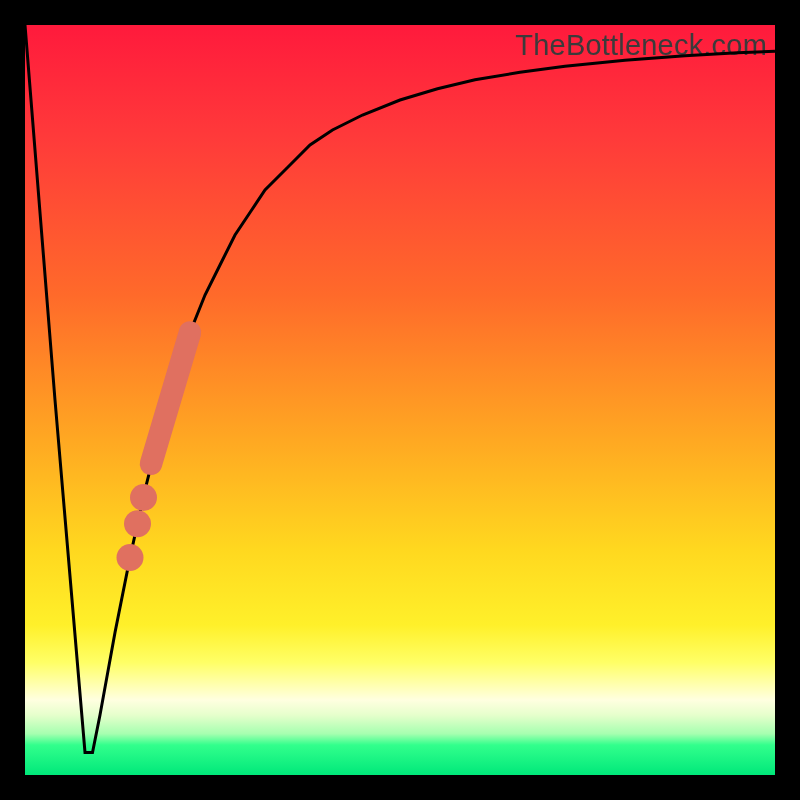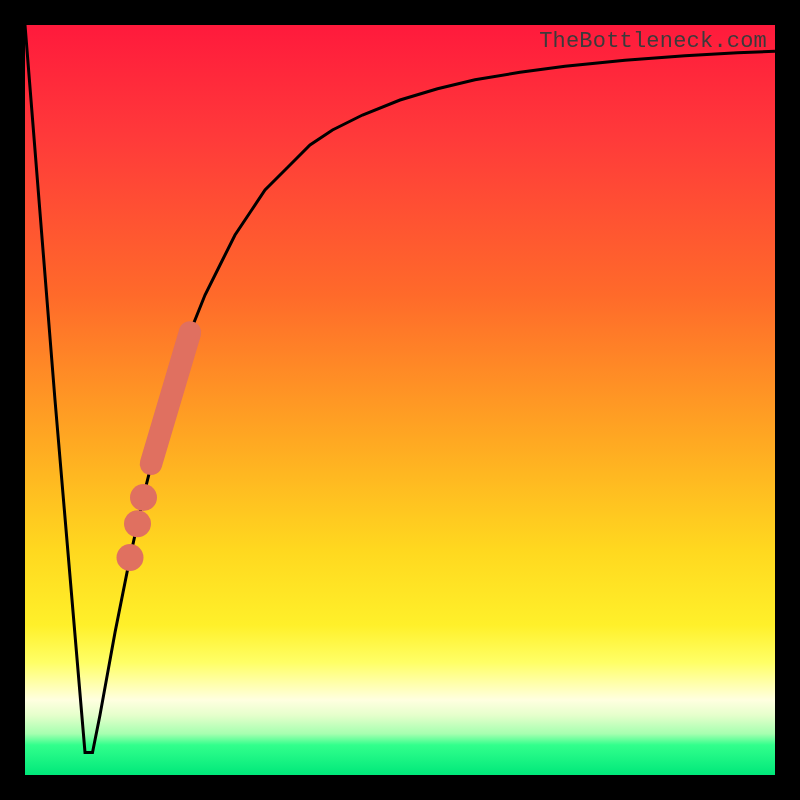--- a/index.html
+++ b/index.html
@@ -46,25 +46,24 @@
     left: 0;
     top: 0;
     width: 100%;
     height: 100%;
   }
   .watermark {
     position: absolute;
     top: 4px;
     right: 8px;
     color: #3b3b3b;
-    font-size: 22px;
+    font-size: 29px;
     font-weight: 400;
     letter-spacing: 0.2px;
     pointer-events: none;
-    font-family: Liberation Mono, monospace;
   }
 </style>
 </head>
 <body>
 
 <div class="chart-wrap">
   <div class="plot-area">
     <div class="watermark">TheBottleneck.com</div>
     <svg class="curve-layer" viewBox="0 0 750 750" preserveAspectRatio="none">
       <path fill="none" stroke-width="3" d="M0.0 0.0 L30.0 375.0 L60.0 727.5 L67.5 727.5 L75.0 690.0 L90.0 607.5 L105.0 532.5 L120.0 465.0 L135.0 405.0 L150.0 352.5 L165.0 307.5 L180.0 270.0 L195.0 240.0 L210.0 210.0 L225.0 187.5 L240.0 165.0 L262.5 142.5 L285.0 120.0 L307.5 105.0 L337.5 90.0 L375.0 75.0 L412.5 63.8 L450.0 54.8 L495.0 47.3 L540.0 41.3 L600.0 35.3 L660.0 30.8 L712.5 27.8 L750.0 26.3" stroke="#000000"></path>

